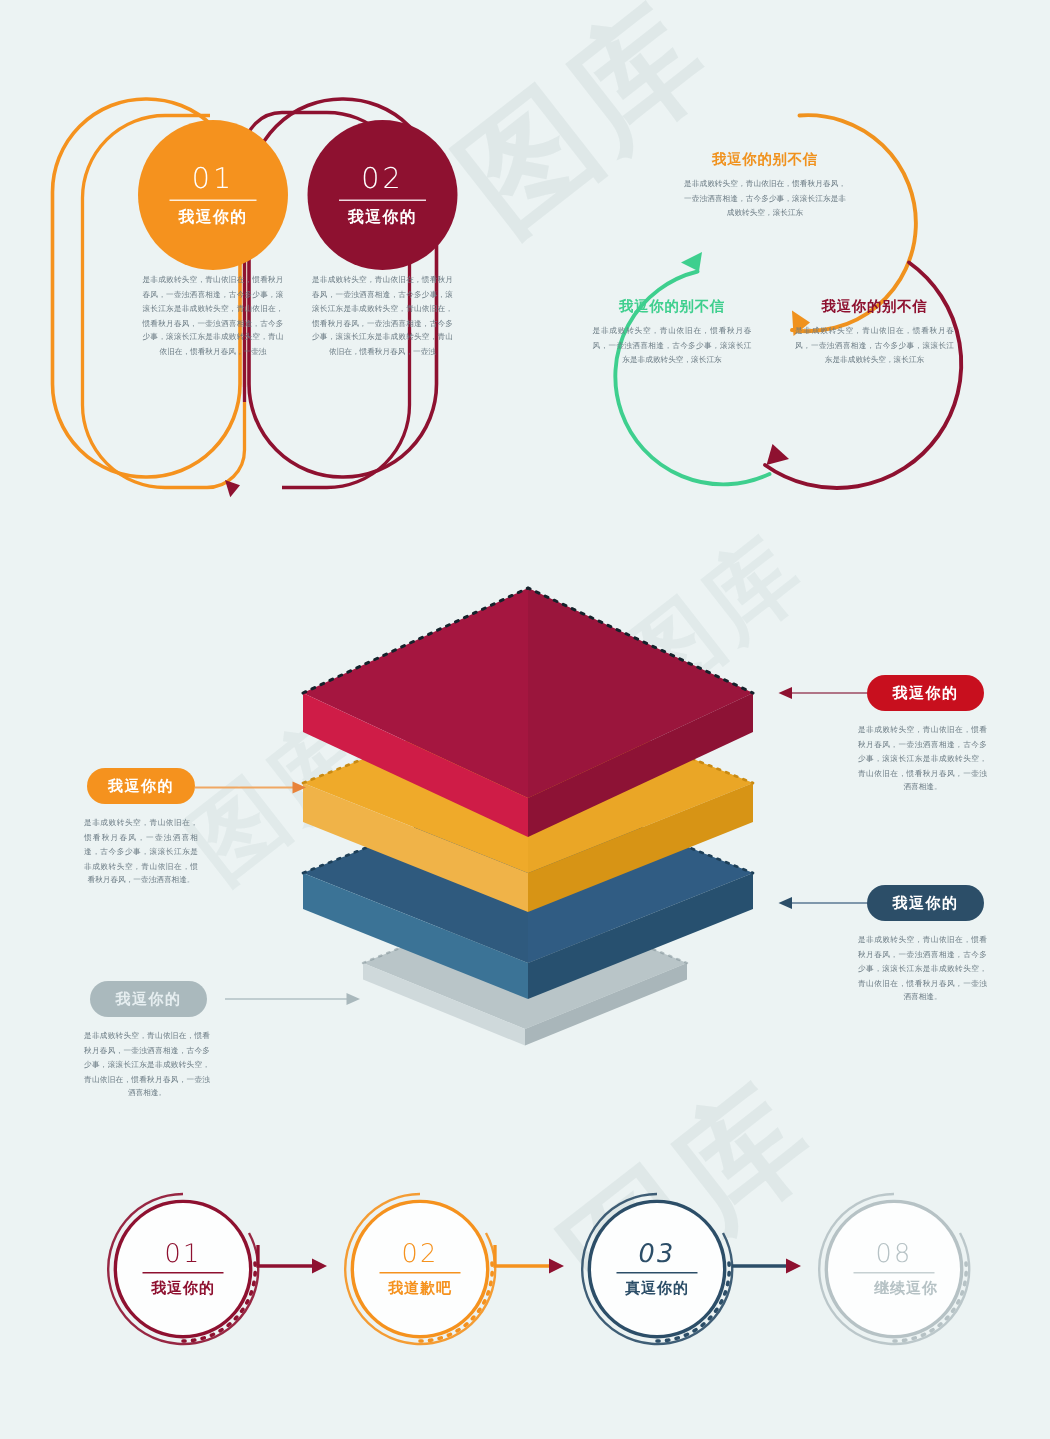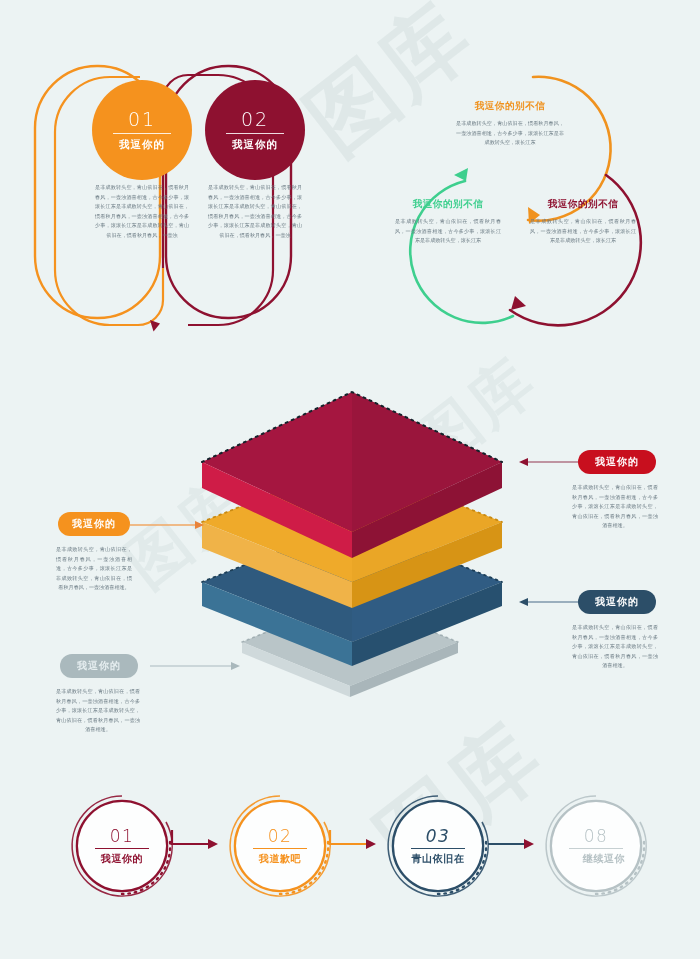--- a/index.html
+++ b/index.html
@@ -234,21 +234,21 @@
 
   <div class="step" style="left:380px;top:788px;">
     <svg width="116" height="116">
       <circle cx="58" cy="58" r="44" fill="none" stroke="#2c4e68" stroke-width="4.5"></circle>
       <path d="M58,8 a50,50 0 1 0 44,26" fill="none" stroke="#2c4e68" stroke-width="1.6" opacity=".9"></path>
       <path d="M106,54 a48,48 0 0 1 -48,52" fill="none" stroke="#2c4e68" stroke-width="2.4" stroke-linecap="round" stroke-dasharray="1.5 5"></path>
     </svg>
     <div class="inner">
       <div class="n" style="color:#2c4e68;font-style:italic;">03</div>
       <div class="rule" style="background:#2c4e68;"></div>
-      <div class="cap" style="color:#2c4e68;">青山依旧在</div>
+      <div class="cap" style="color:#2c4e68;">真逗你的</div>
     </div>
   </div>
 
   <div class="step" style="left:538px;top:788px;">
     <svg width="116" height="116">
       <circle cx="58" cy="58" r="44" fill="none" stroke="#b6c2c5" stroke-width="4.5"></circle>
       <path d="M58,8 a50,50 0 1 0 44,26" fill="none" stroke="#b6c2c5" stroke-width="1.6" opacity=".9"></path>
       <path d="M106,54 a48,48 0 0 1 -48,52" fill="none" stroke="#b6c2c5" stroke-width="2.4" stroke-linecap="round" stroke-dasharray="1.5 5"></path>
     </svg>
     <div class="inner">

